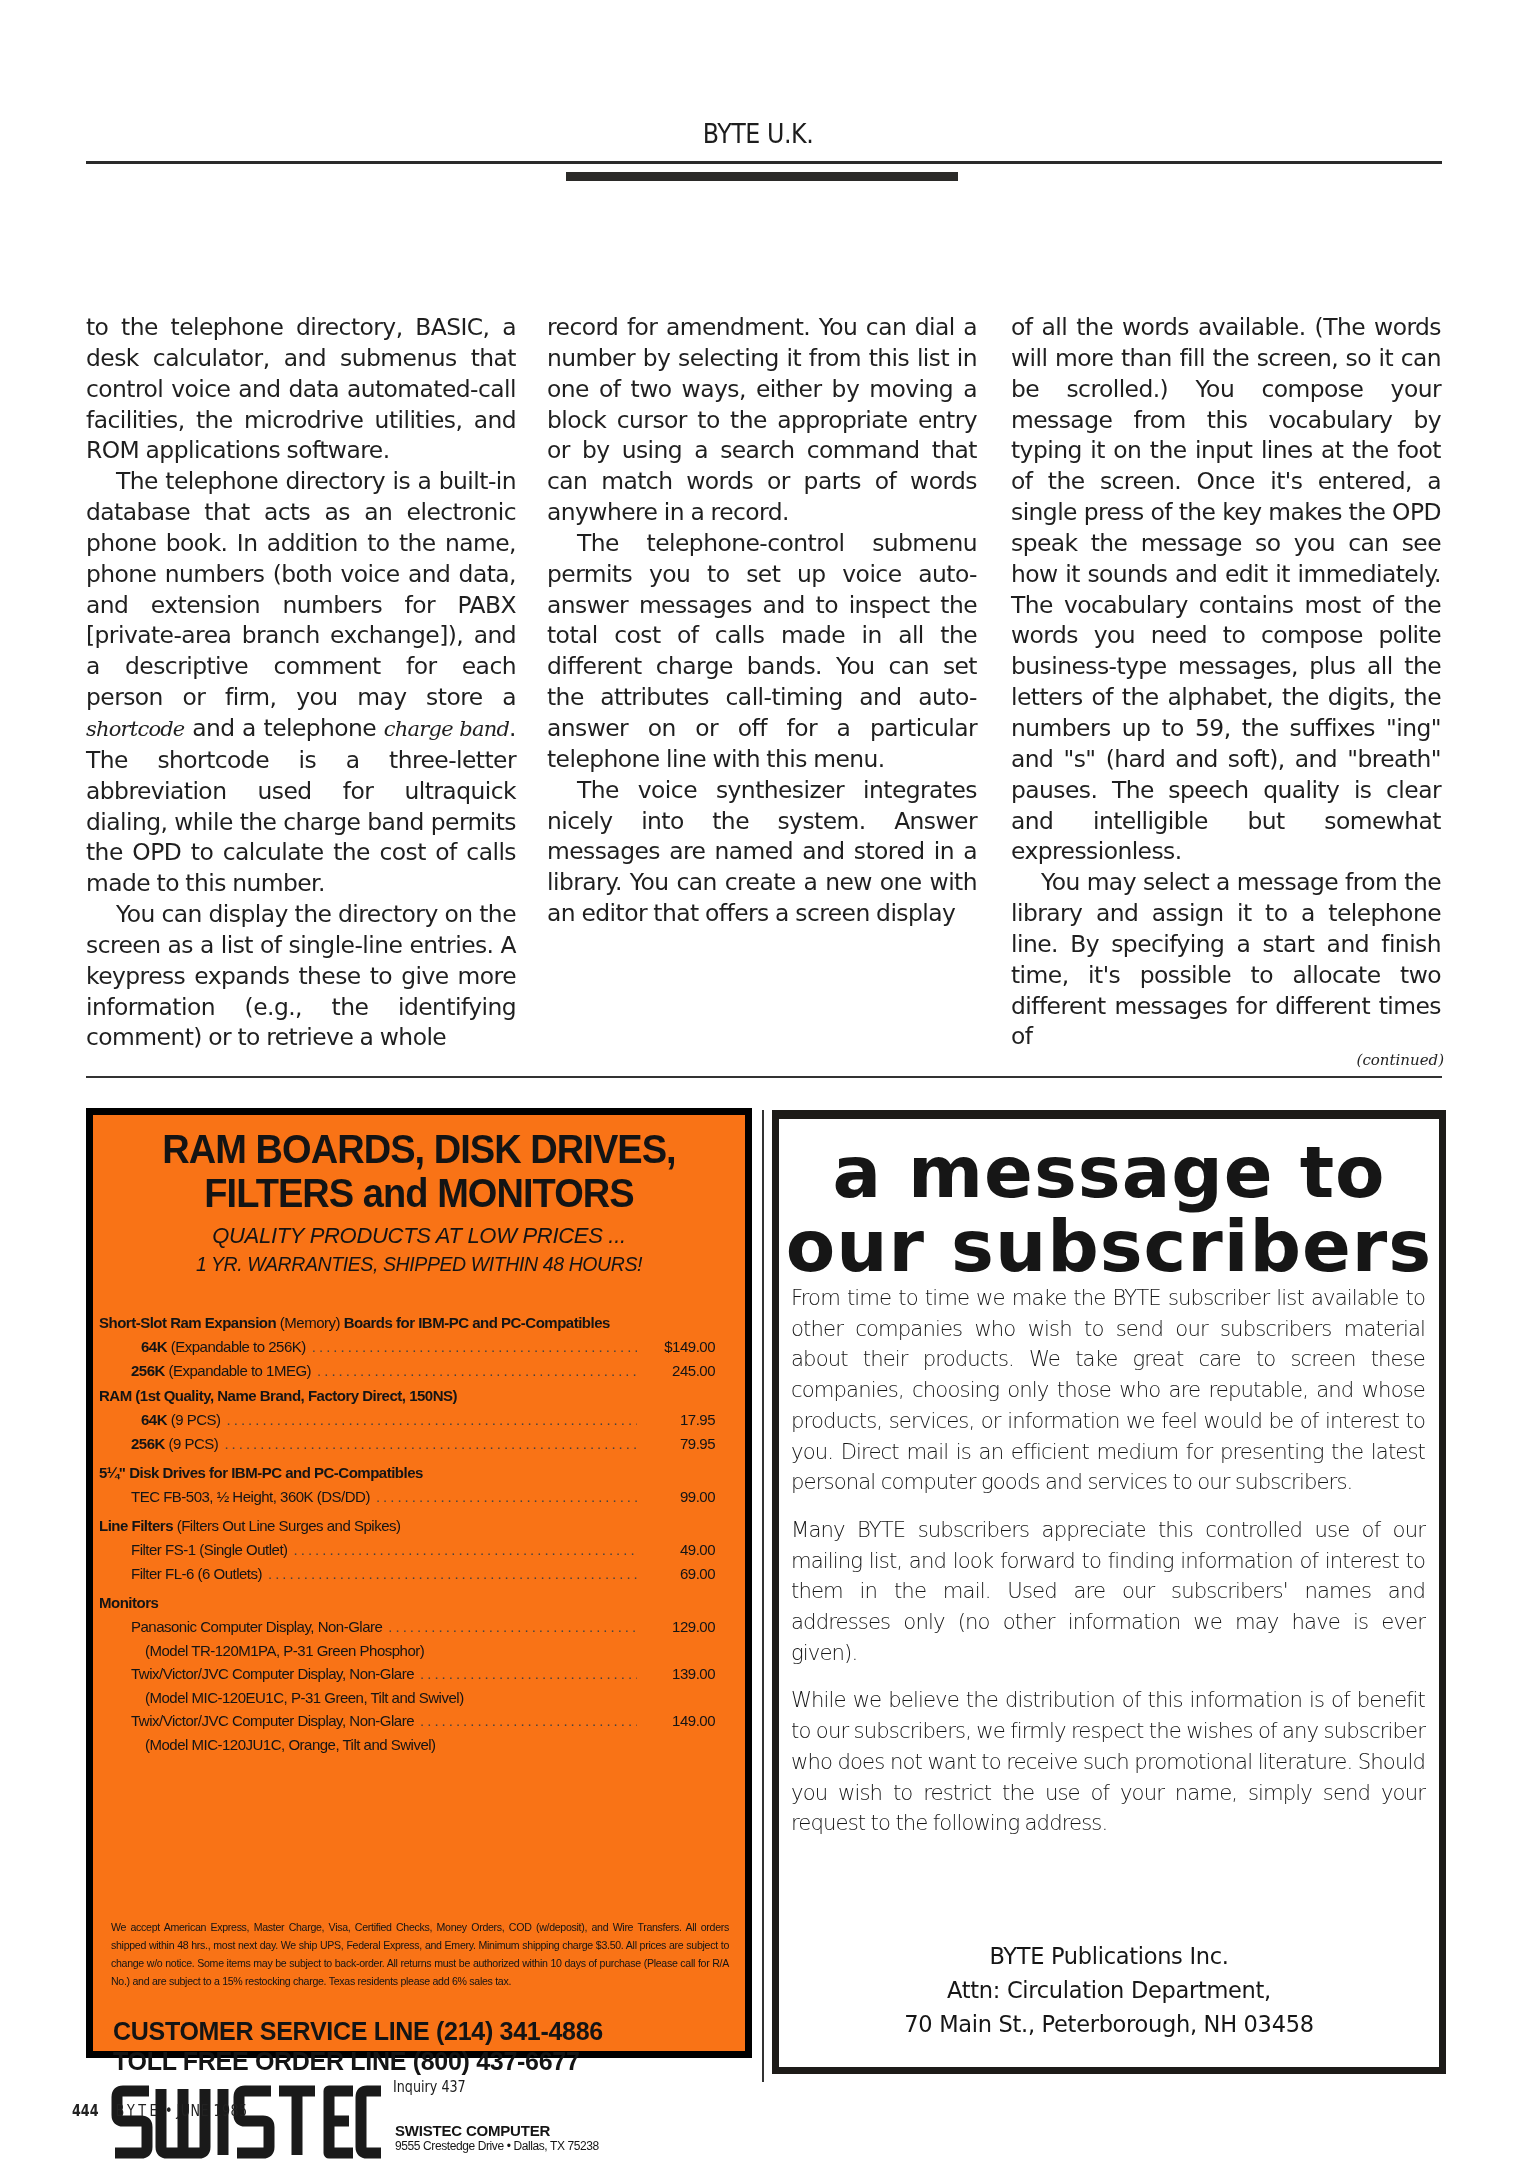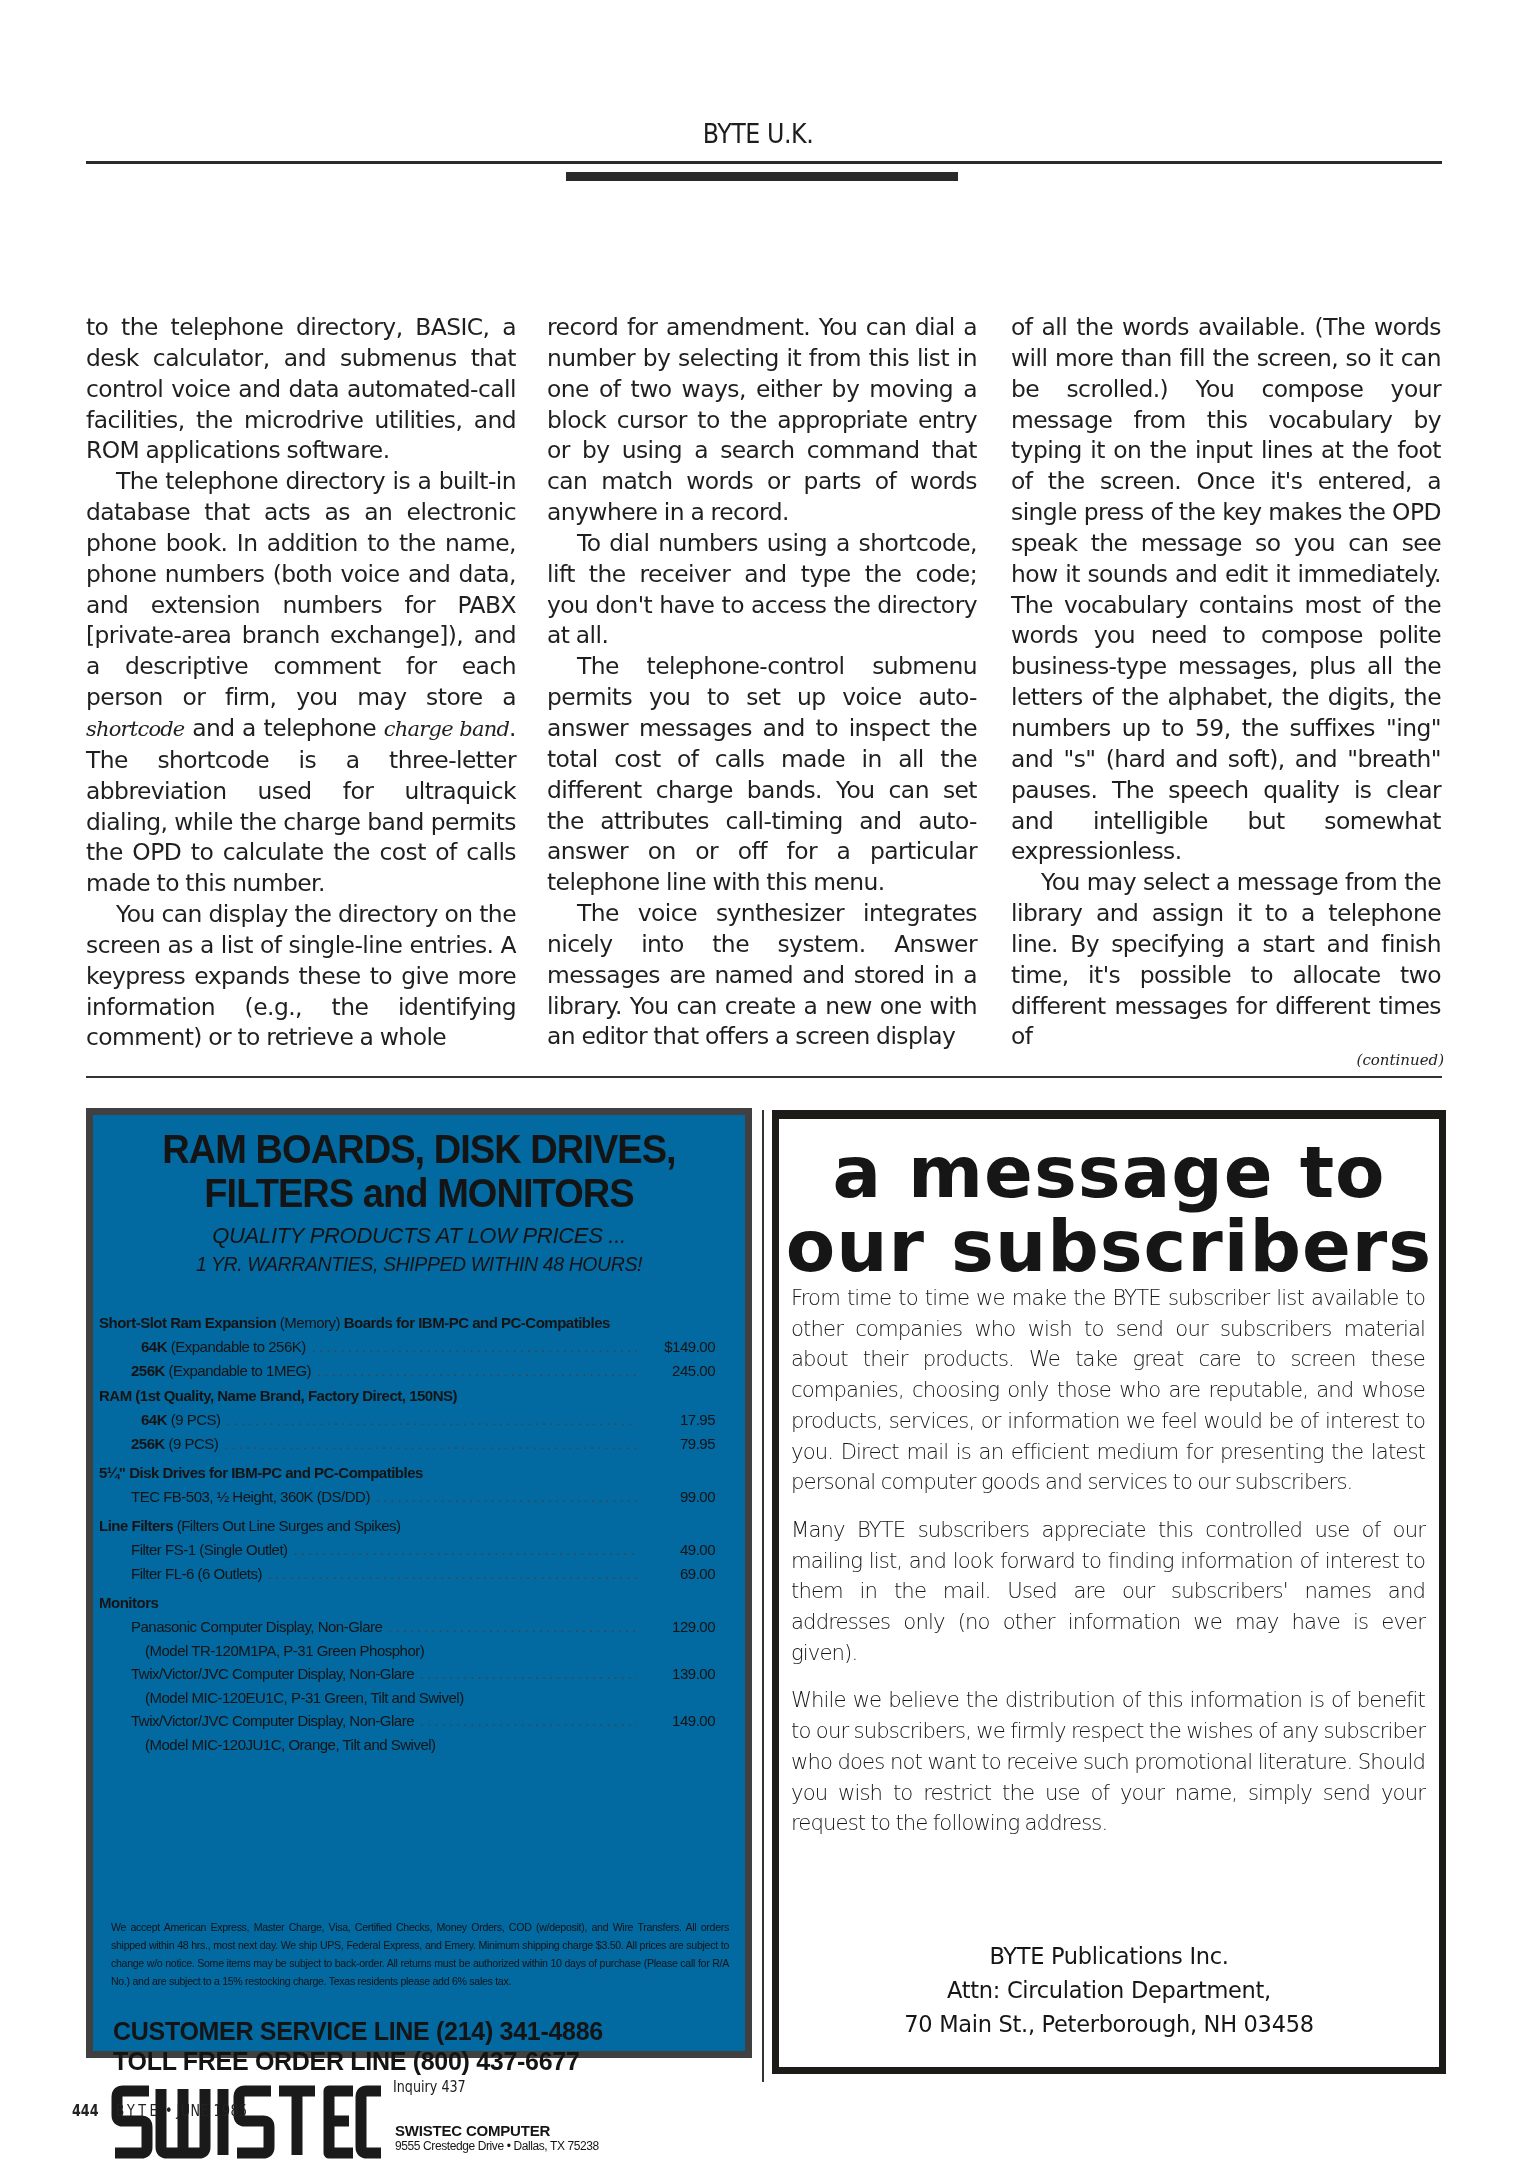--- a/index.html
+++ b/index.html
@@ -15,21 +15,21 @@
   .col1 { left: 86px; }
   .col2 { left: 547px; }
   .col3 { left: 1011px; }
   .col em { font-family: "DejaVu Serif", serif; font-style: italic; font-size: 21px; letter-spacing: -0.8px; }
   .continued { position: absolute; top: 1051px; right: 72px; font-family: "DejaVu Serif", serif; font-style: italic; font-size: 15px; color: #222; }
 
   .mid-rule { position: absolute; left: 86px; top: 1076px; width: 1356px; height: 2px; background: #333; }
   .col-divider { position: absolute; left: 762px; top: 1110px; width: 2px; height: 972px; background: #333; }
 
   
-  .ad-left { position: absolute; left: 86px; top: 1108px; width: 652px; height: 936px; border: 7px solid #404040; background: #0369a1; font-family: "Liberation Sans", sans-serif; color: #141414; }
+  .ad-left { position: absolute; left: 86px; top: 1108px; width: 652px; height: 936px; border: 7px solid #000000; background: #f97316; font-family: "Liberation Sans", sans-serif; color: #141414; }
   .ad-title { position: absolute; top: 12px; left: 0; width: 100%; text-align: center; font-weight: bold; font-size: 40px; line-height: 44px; letter-spacing: -1px; transform: scaleX(0.95); }
   .ad-sub1 { position: absolute; top: 108px; left: 0; width: 100%; text-align: center; font-style: italic; font-size: 22px; letter-spacing: -0.3px; }
   .ad-sub2 { position: absolute; top: 138px; left: 0; width: 100%; text-align: center; font-style: italic; font-size: 19.5px; letter-spacing: -0.4px; }
   .price-list { position: absolute; top: 195px; left: 6px; width: 616px; font-size: 15px; letter-spacing: -0.5px; }
   .pl-head { font-weight: bold; line-height: 25px; }
   .pl-head .light { font-weight: normal; }
   .pl-row { display: flex; align-items: baseline; line-height: 24px; }
   .pl-row .lbl { white-space: nowrap; }
   .pl-row .lbl b { font-weight: bold; }
   .pl-row .dots { flex: 1; overflow: hidden; white-space: nowrap; margin: 0 6px; color: #444; letter-spacing: 3px; }
@@ -71,21 +71,20 @@
 <div class="head-bar"></div>
 
 <div class="col col1">
   <p class="first">to the telephone directory, BASIC, a desk calculator, and submenus that control voice and data automated-call facilities, the microdrive utilities, and ROM applications software.</p>
   <p><span>The telephone directory is a built-in database that acts as an electronic phone book. In addition to the name, phone numbers (both voice and data, and extension numbers for PABX [private-area branch exchange]), and a descriptive comment for each person or firm, you may store a</span> <em>shortcode</em> <span>and a telephone</span> <em>charge band</em><span>. The shortcode is a three-letter abbreviation used for ultraquick dialing, while the charge band permits the OPD to calculate the cost of calls made to this number.</span></p>
   <p>You can display the directory on the screen as a list of single-line entries. A keypress expands these to give more information (e.g., the identifying comment) or to retrieve a whole</p>
 </div>
 
 <div class="col col2">
   <p class="first">record for amendment. You can dial a number by selecting it from this list in one of two ways, either by moving a block cursor to the appropriate entry or by using a search command that can match words or parts of words anywhere in a record.</p>
-  <p>To dial numbers using a shortcode, lift the receiver and type the code; you don't have to access the directory at all.</p>
   <p>The telephone-control submenu permits you to set up voice auto-answer messages and to inspect the total cost of calls made in all the different charge bands. You can set the attributes call-timing and auto-answer on or off for a particular telephone line with this menu.</p>
   <p>The voice synthesizer integrates nicely into the system. Answer messages are named and stored in a library. You can create a new one with an editor that offers a screen display</p>
 </div>
 
 <div class="col col3">
   <p class="first">of all the words available. (The words will more than fill the screen, so it can be scrolled.) You compose your message from this vocabulary by typing it on the input lines at the foot of the screen. Once it's entered, a single press of the key makes the OPD speak the message so you can see how it sounds and edit it immediately. The vocabulary contains most of the words you need to compose polite business-type messages, plus all the letters of the alphabet, the digits, the numbers up to 59, the suffixes "ing" and "s" (hard and soft), and "breath" pauses. The speech quality is clear and intelligible but somewhat expressionless.</p>
   <p>You may select a message from the library and assign it to a telephone line. By specifying a start and finish time, it's possible to allocate two different messages for different times of</p>
 </div>
 <div class="continued">(continued)</div>
 

